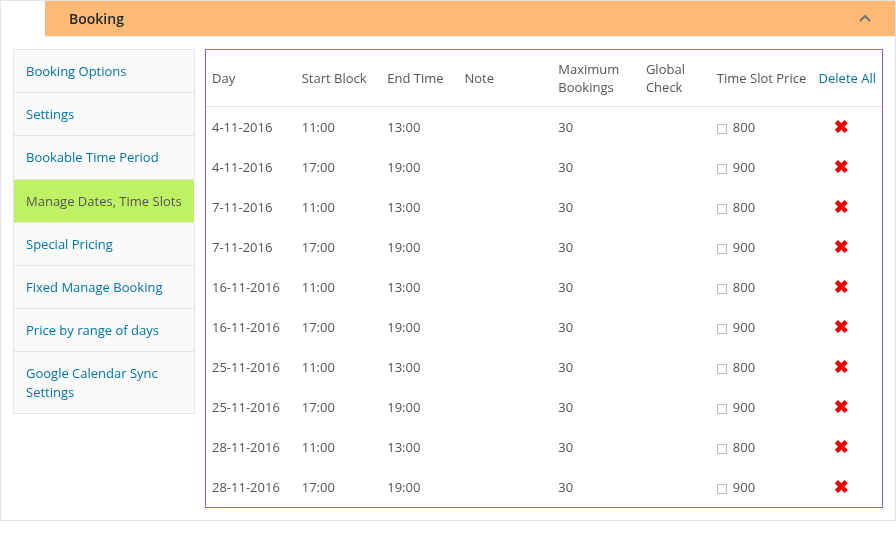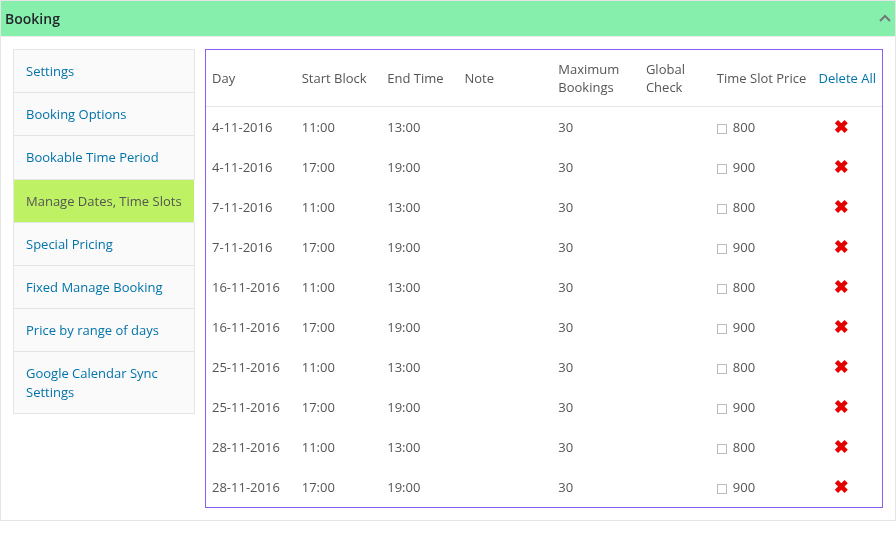--- a/index.html
+++ b/index.html
@@ -15,23 +15,24 @@
   }
   .metabox {
     border: 1px solid #e5e5e5;
     margin: 0 0 0 0;
     background: #fff;
   }
   .mb-header {
     display: flex;
     align-items: center;
     justify-content: space-between;
-    padding: 8px 4px;
+    padding: 8px 24px;
     border-bottom: 1px solid #eee;
-    background: #86efac;
+    background: #fdba74;
+    margin-left: 44px;
   }
   .mb-header h2 {
     margin: 0;
     font-size: 14px;
     font-weight: 600;
     color: #23282d;
   }
   .mb-toggle { color: #72777c; }
   .mb-toggle svg { display: block; }
   .mb-body {
@@ -136,22 +137,22 @@
     <span class="mb-toggle">
       <svg width="12" height="12" viewBox="0 0 12 12">
         <path d="M1 8 L6 3 L11 8" fill="none" stroke="#72777c" stroke-width="2"></path>
       </svg>
     </span>
   </div>
 
   <div class="mb-body">
 
     <div class="tabs" id="tabs">
+        <a class="tab">Booking Options</a>
         <a class="tab">Settings</a>
-        <a class="tab">Booking Options</a>
         <a class="tab">Bookable Time Period</a>
         <a class="tab active">Manage Dates, Time Slots</a>
         <a class="tab">Special Pricing</a>
         <a class="tab">Fixed Manage Booking</a>
         <a class="tab">Price by range of days</a>
         <a class="tab">Google Calendar Sync Settings</a>
       </div>
 
     <div class="content">
       <div class="table-wrap">

